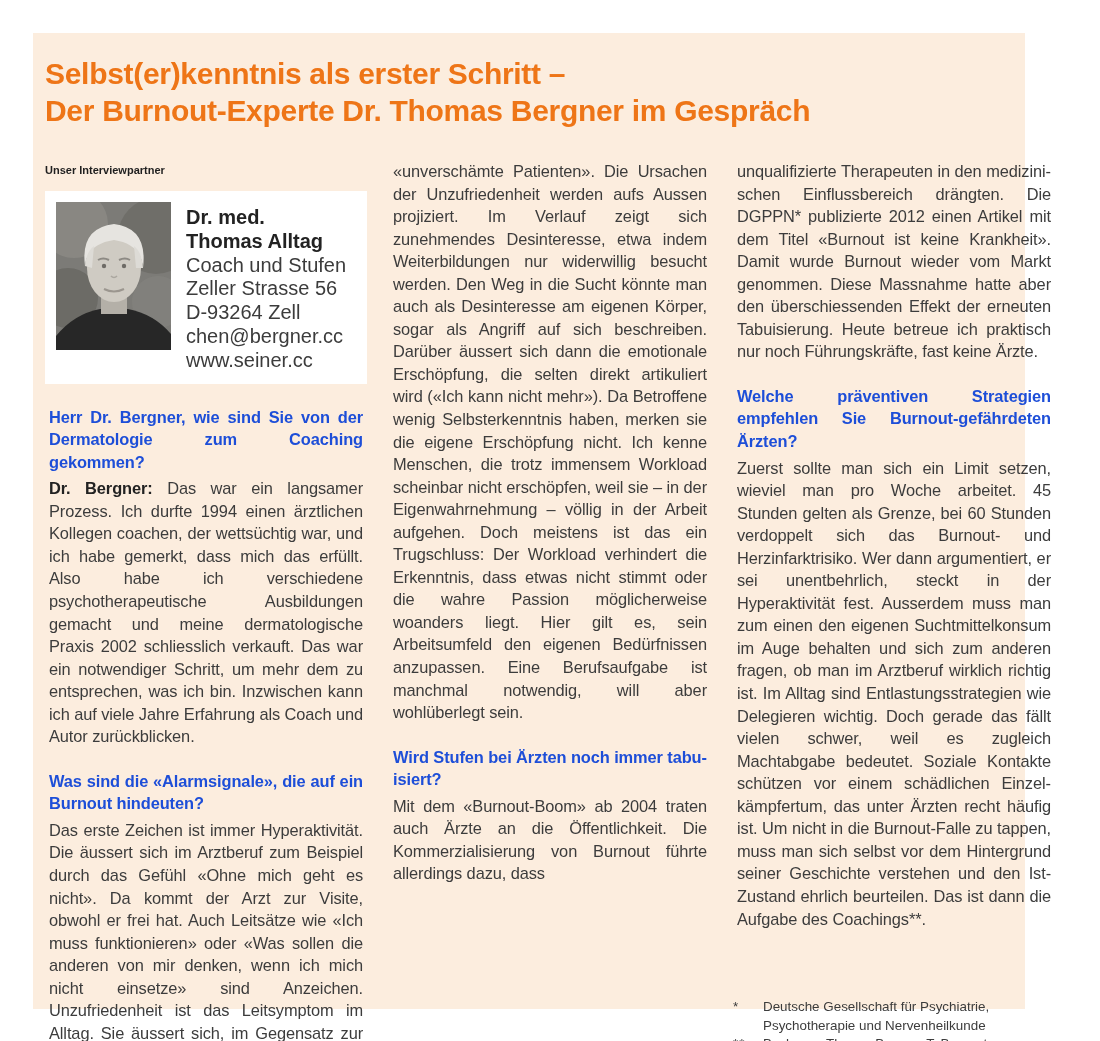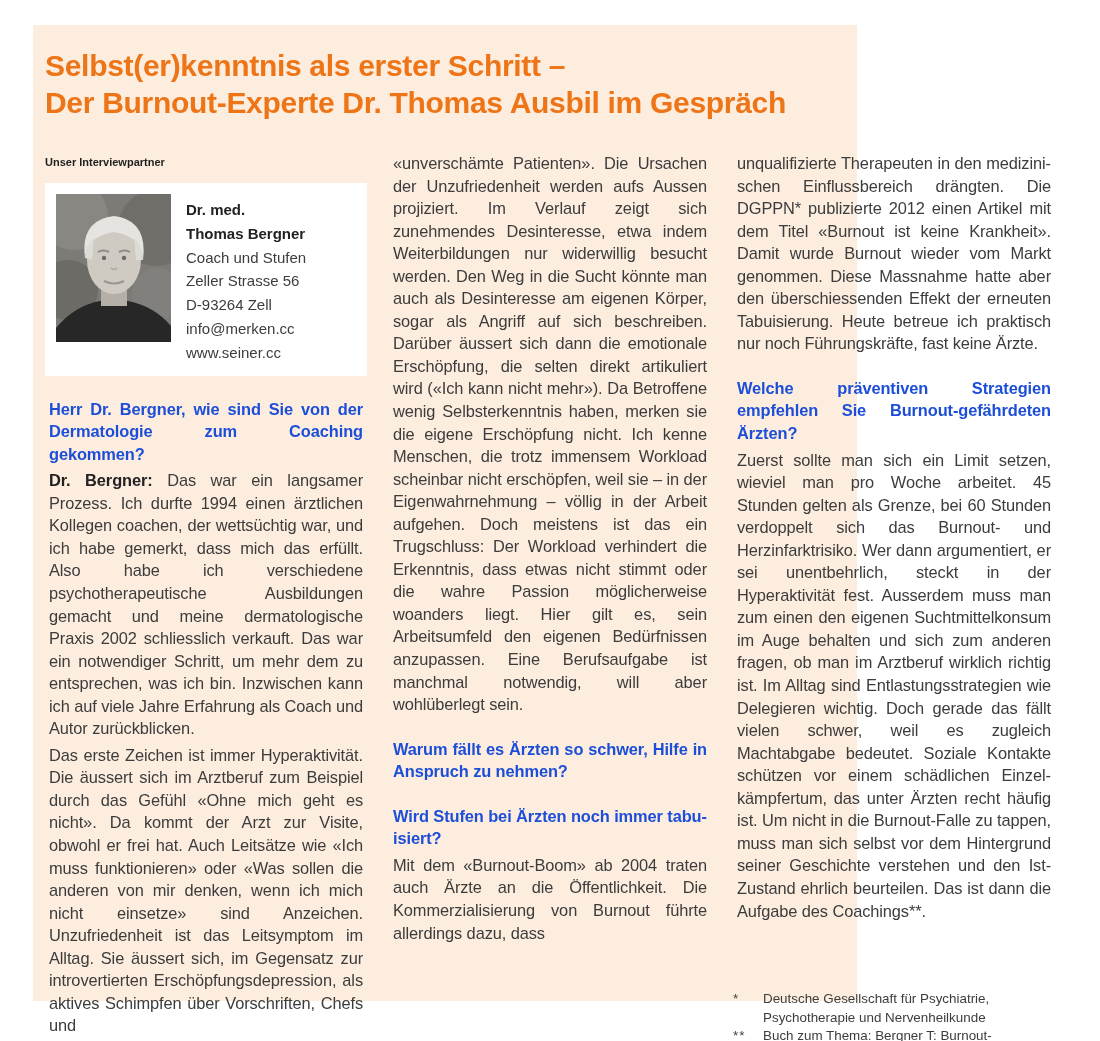--- a/index.html
+++ b/index.html
@@ -11,22 +11,22 @@
     color: #3c3c3c;
   }
   .canvas {
     position: relative;
     width: 1100px; height: 1041px;
     background: #ffffff;
     overflow: hidden;
   }
   .page {
     position: absolute;
-    left: 33px; top: 25px;
-    width: 824px; height: 976px;
+    left: 33px; top: 33px;
+    width: 992px; height: 976px;
     background: #fcedde;
   }
   .title {
     position: absolute;
     left: 12px; top: 22px;
     margin: 0;
     font-size: 30px;
     line-height: 37px;
     font-weight: 700;
     letter-spacing: -0.3px;
@@ -73,21 +73,21 @@
     display: flex;
     gap: 15px;
     margin-bottom: 21px;
   }
   .photo {
     width: 115px; height: 148px;
     flex: none;
     overflow: hidden;
   }
   .contact {
-    font-size: 15px;
+    font-size: 20px;
     line-height: 23.8px;
     padding-top: 4px;
     color: #3c3c3c;
   }
 
   .footnotes {
     margin-top: 68px;
     font-size: 13.4px;
     line-height: 18.6px;
     color: #3c3c3c;
@@ -97,21 +97,21 @@
   .fn-text { flex: 1; text-align: left; }
 </style>
 </head>
 <body>
 
 <div class="canvas">
   <div class="page">
 
     <h1 class="title">
       <span class="tl">Selbst(er)kenntnis als erster Schritt –</span>
-      <span class="tl">Der Burnout-Experte Dr. Thomas Ausbil im Gespräch</span>
+      <span class="tl">Der Burnout-Experte Dr. Thomas Bergner im Gespräch</span>
     </h1>
 
     <div class="columns">
 
       <div class="col">
         <h2 class="partner-heading">Unser Interviewpartner</h2>
 
         <div class="partner-box">
           <div class="photo">
             <svg width="115" height="148" viewBox="0 0 115 148" xmlns="http://www.w3.org/2000/svg">
@@ -129,39 +129,39 @@
               <path d="M42 58 Q47 55 53 58" stroke="#8d8a84" stroke-width="2" fill="none"></path>
               <path d="M63 58 Q69 55 74 58" stroke="#8d8a84" stroke-width="2" fill="none"></path>
               <circle cx="48" cy="64" r="2.2" fill="#6e6b66"></circle>
               <circle cx="68" cy="64" r="2.2" fill="#6e6b66"></circle>
               <path d="M55 74 Q58 77 61 74" stroke="#aaa69f" stroke-width="1.6" fill="none"></path>
               <path d="M48 87 Q58 92 68 87" stroke="#9b968f" stroke-width="2" fill="none"></path>
             </svg>
           </div>
           <div class="contact">
             <div class="b">Dr. med.</div>
-            <div class="b">Thomas Bergner</div>
+            <div class="b">Thomas Alltag</div>
             <div>Coach und Stufen</div>
             <div>Zeller Strasse 56</div>
             <div>D-93264 Zell</div>
-            <div>info@merken.cc</div>
+            <div>chen@bergner.cc</div>
             <div>www.seiner.cc</div>
           </div>
         </div>
 
         <p class="q">Herr Dr. Bergner, wie sind Sie von der Derma­tologie zum Coaching gekommen?</p>
         <p class="a"><span class="b">Dr. Bergner:</span> <span>Das war ein langsamer Prozess. Ich durfte 1994 einen ärztlichen Kollegen coachen, der wettsüchtig war, und ich habe gemerkt, dass mich das erfüllt. Also habe ich verschiedene psychotherapeutische Ausbil­dungen gemacht und meine dermatologische Praxis 2002 schliesslich verkauft. Das war ein notwendiger Schritt, um mehr dem zu entsprechen, was ich bin. Inzwischen kann ich auf viele Jahre Erfahrung als Coach und Autor zurückblicken.</span></p>
 
+        <p class="q">Was sind die «Alarmsignale», die auf ein Burn­out hindeuten?</p>
         <p class="a">Das erste Zeichen ist immer Hyperaktivität. Die äussert sich im Arztberuf zum Beispiel durch das Gefühl «Ohne mich geht es nicht». Da kommt der Arzt zur Visite, obwohl er frei hat. Auch Leitsätze wie «Ich muss funktionieren» oder «Was sollen die anderen von mir denken, wenn ich mich nicht einsetze» sind Anzei­chen. Unzufriedenheit ist das Leitsymptom im Alltag. Sie äussert sich, im Gegensatz zur introvertierten Erschöpfungsdepression, als aktives Schimpfen über Vorschriften, Chefs und</p>
       </div>
 
       <div class="col">
         <p class="a">«unverschämte Patienten». Die Ursachen der Unzufriedenheit werden aufs Aussen projiziert. Im Verlauf zeigt sich zunehmendes Desinteres­se, etwa indem Weiterbildungen nur widerwillig besucht werden. Den Weg in die Sucht könnte man auch als Desinteresse am eigenen Körper, sogar als Angriff auf sich beschreiben. Darüber äussert sich dann die emotionale Erschöpfung, die selten direkt artikuliert wird («Ich kann nicht mehr»). Da Betroffene wenig Selbsterkenntnis haben, merken sie die eigene Erschöpfung nicht. Ich kenne Menschen, die trotz immen­sem Workload scheinbar nicht erschöpfen, weil sie – in der Eigenwahrnehmung – völlig in der Arbeit aufgehen. Doch meistens ist das ein Trugschluss: Der Workload verhindert die Erkenntnis, dass etwas nicht stimmt oder die wahre Passion möglicherweise woanders liegt. Hier gilt es, sein Arbeitsumfeld den eigenen Bedürfnissen anzupassen. Eine Berufsaufgabe ist manchmal notwendig, will aber wohlüberlegt sein.</p>
 
-        <p class="q">Warum fällt es Ärzten so schwer, Hilfe in Anspruch zu nehmen?</p>
 
         <p class="q">Wird Stufen bei Ärzten noch immer tabu­isiert?</p>
         <p class="a">Mit dem «Burnout-Boom» ab 2004 traten auch Ärzte an die Öffentlichkeit. Die Kommerzialisie­rung von Burnout führte allerdings dazu, dass</p>
       </div>
 
       <div class="col">
         <p class="a">unqualifizierte Therapeuten in den medizini­schen Einflussbereich drängten. Die DGPPN* publizierte 2012 einen Artikel mit dem Titel «Burnout ist keine Krankheit». Damit wurde Burnout wieder vom Markt genommen. Diese Massnahme hatte aber den überschiessen­den Effekt der erneuten Tabuisierung. Heute betreue ich praktisch nur noch Führungskräfte, fast keine Ärzte.</p>
 
         <p class="q">Welche präventiven Strategien empfehlen Sie Burnout-gefährdeten Ärzten?</p>
         <p class="a">Zuerst sollte man sich ein Limit setzen, wieviel man pro Woche arbeitet. 45 Stunden gelten als Grenze, bei 60 Stunden verdoppelt sich das Burnout- und Herzinfarktrisiko. Wer dann argumentiert, er sei unentbehrlich, steckt in der Hyperaktivität fest. Ausserdem muss man zum einen den eigenen Suchtmittelkonsum im Auge behalten und sich zum anderen fragen, ob man im Arztberuf wirklich richtig ist. Im Alltag sind Entlastungsstrategien wie Delegieren wichtig. Doch gerade das fällt vielen schwer, weil es zugleich Machtabgabe bedeutet. Soziale Kon­takte schützen vor einem schädlichen Einzel­kämpfertum, das unter Ärzten recht häufig ist. Um nicht in die Burnout-Falle zu tappen, muss man sich selbst vor dem Hintergrund seiner Geschichte verstehen und den Ist-Zustand ehrlich beurteilen. Das ist dann die Aufgabe des Coachings**.</p>

